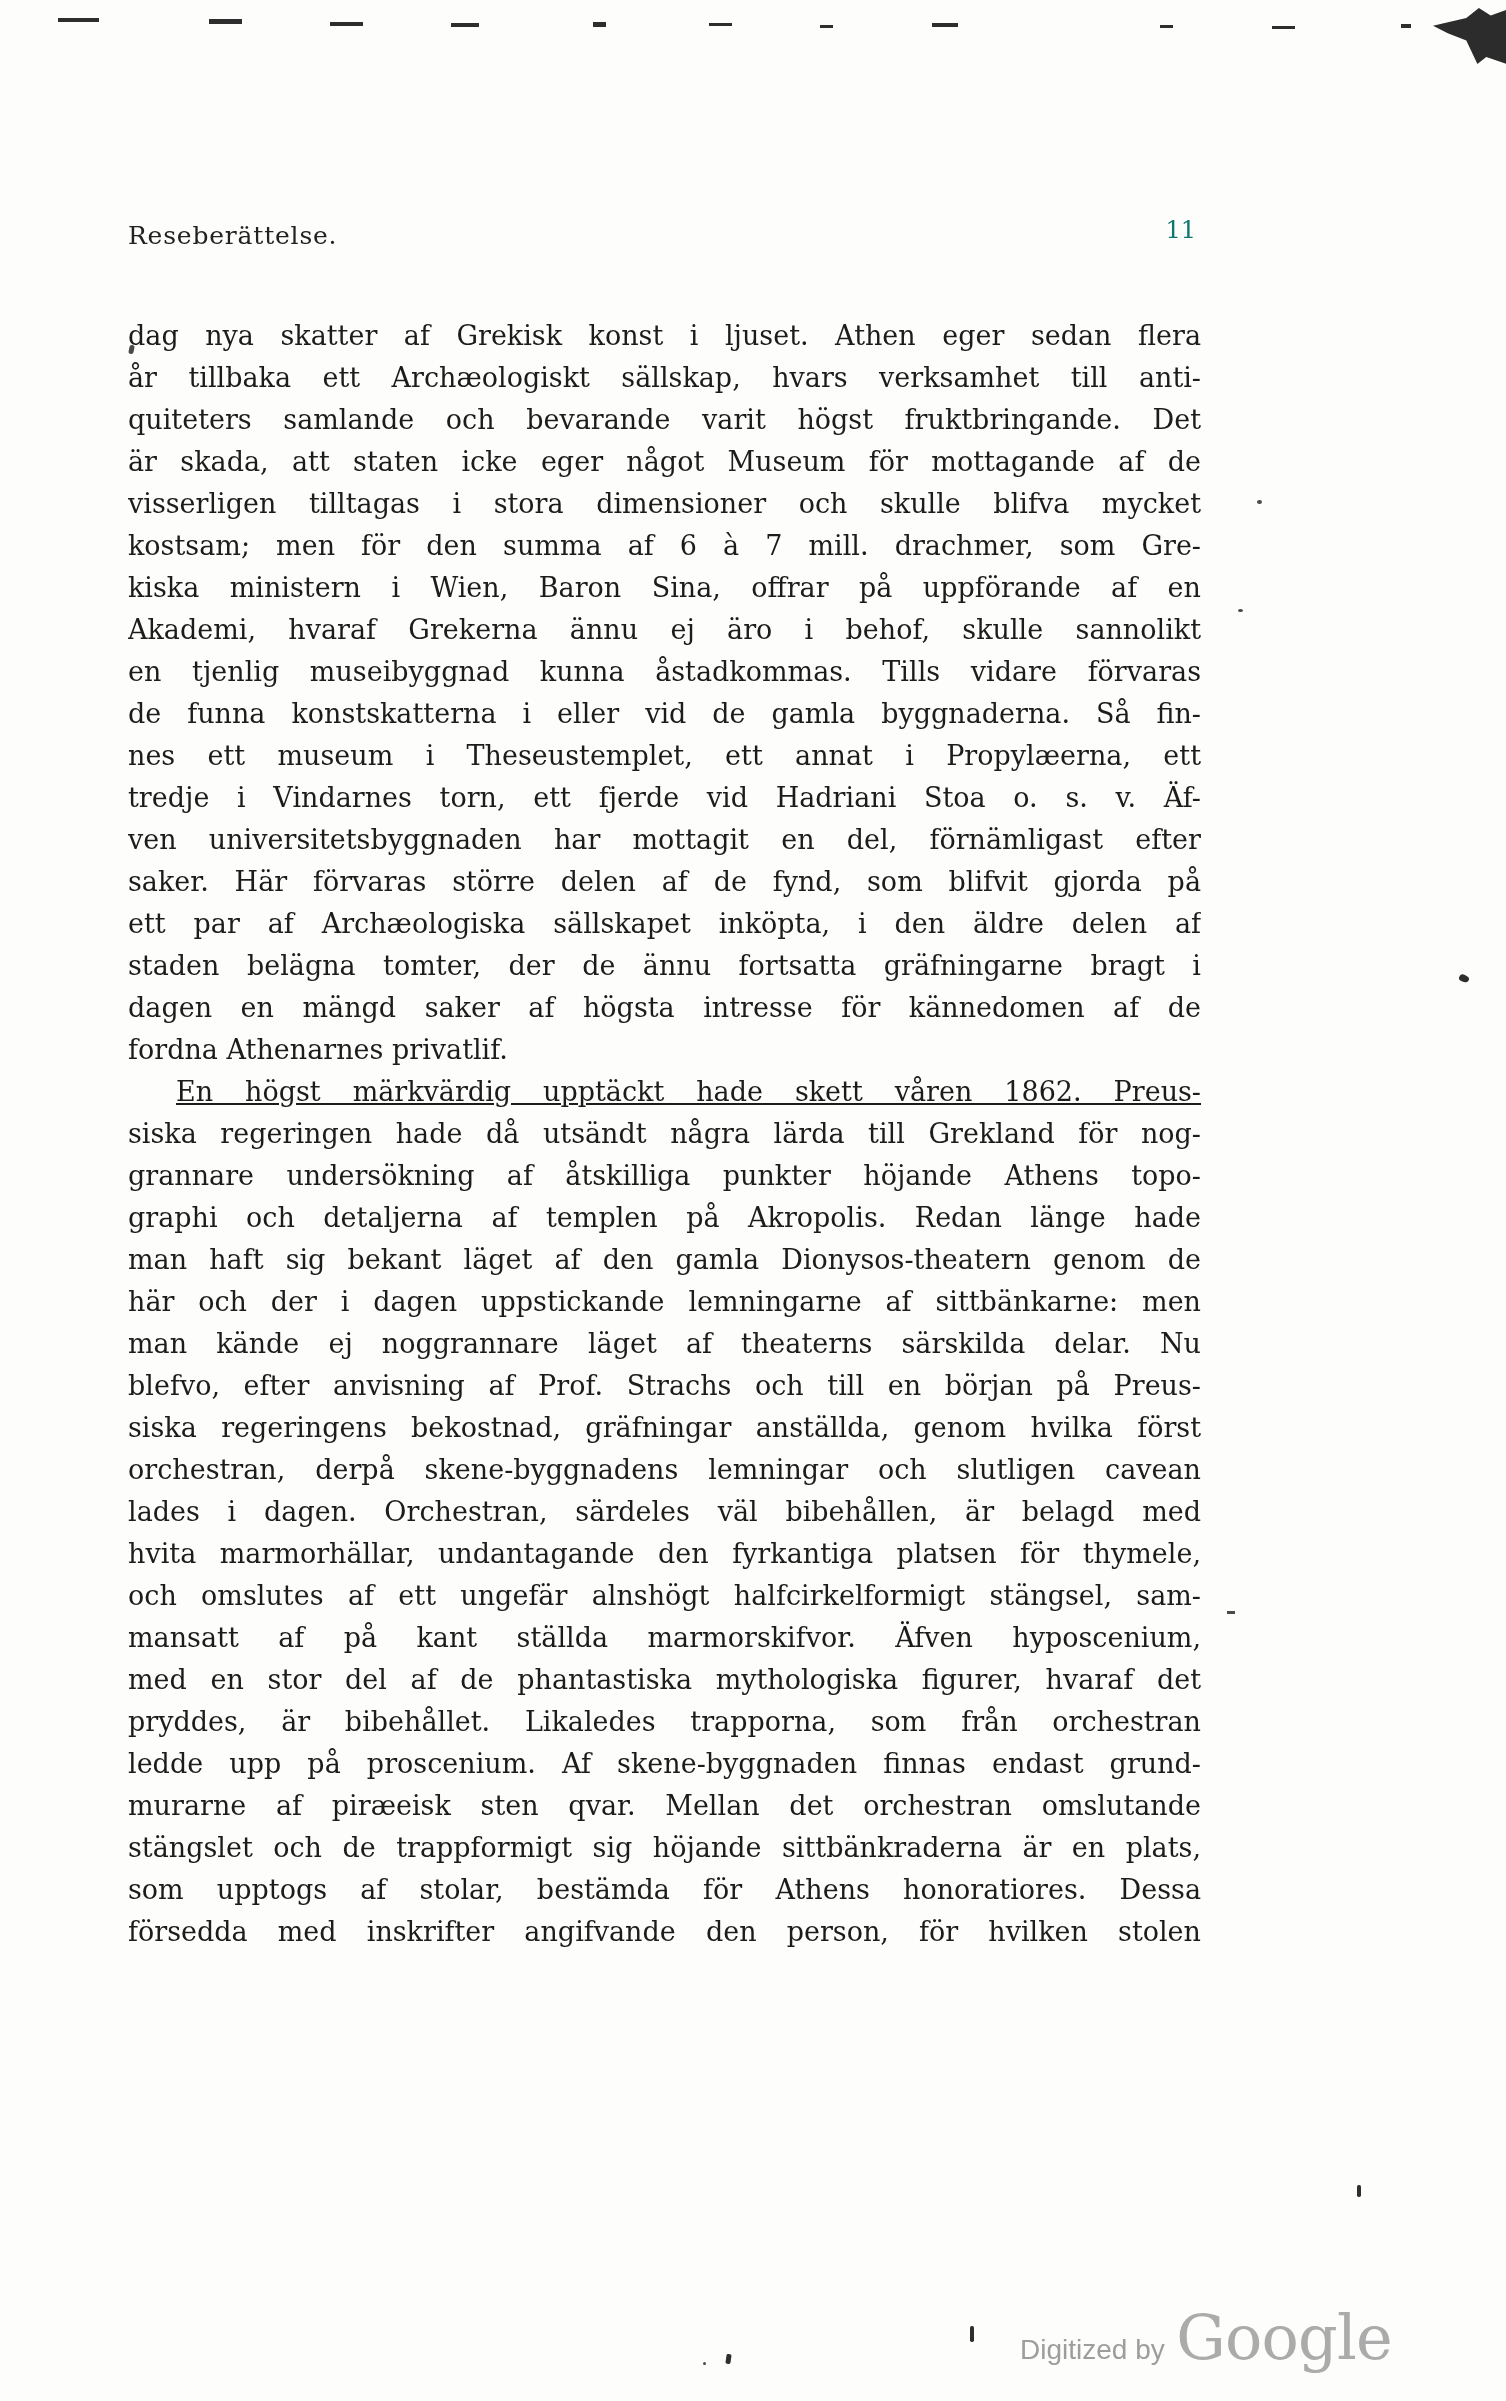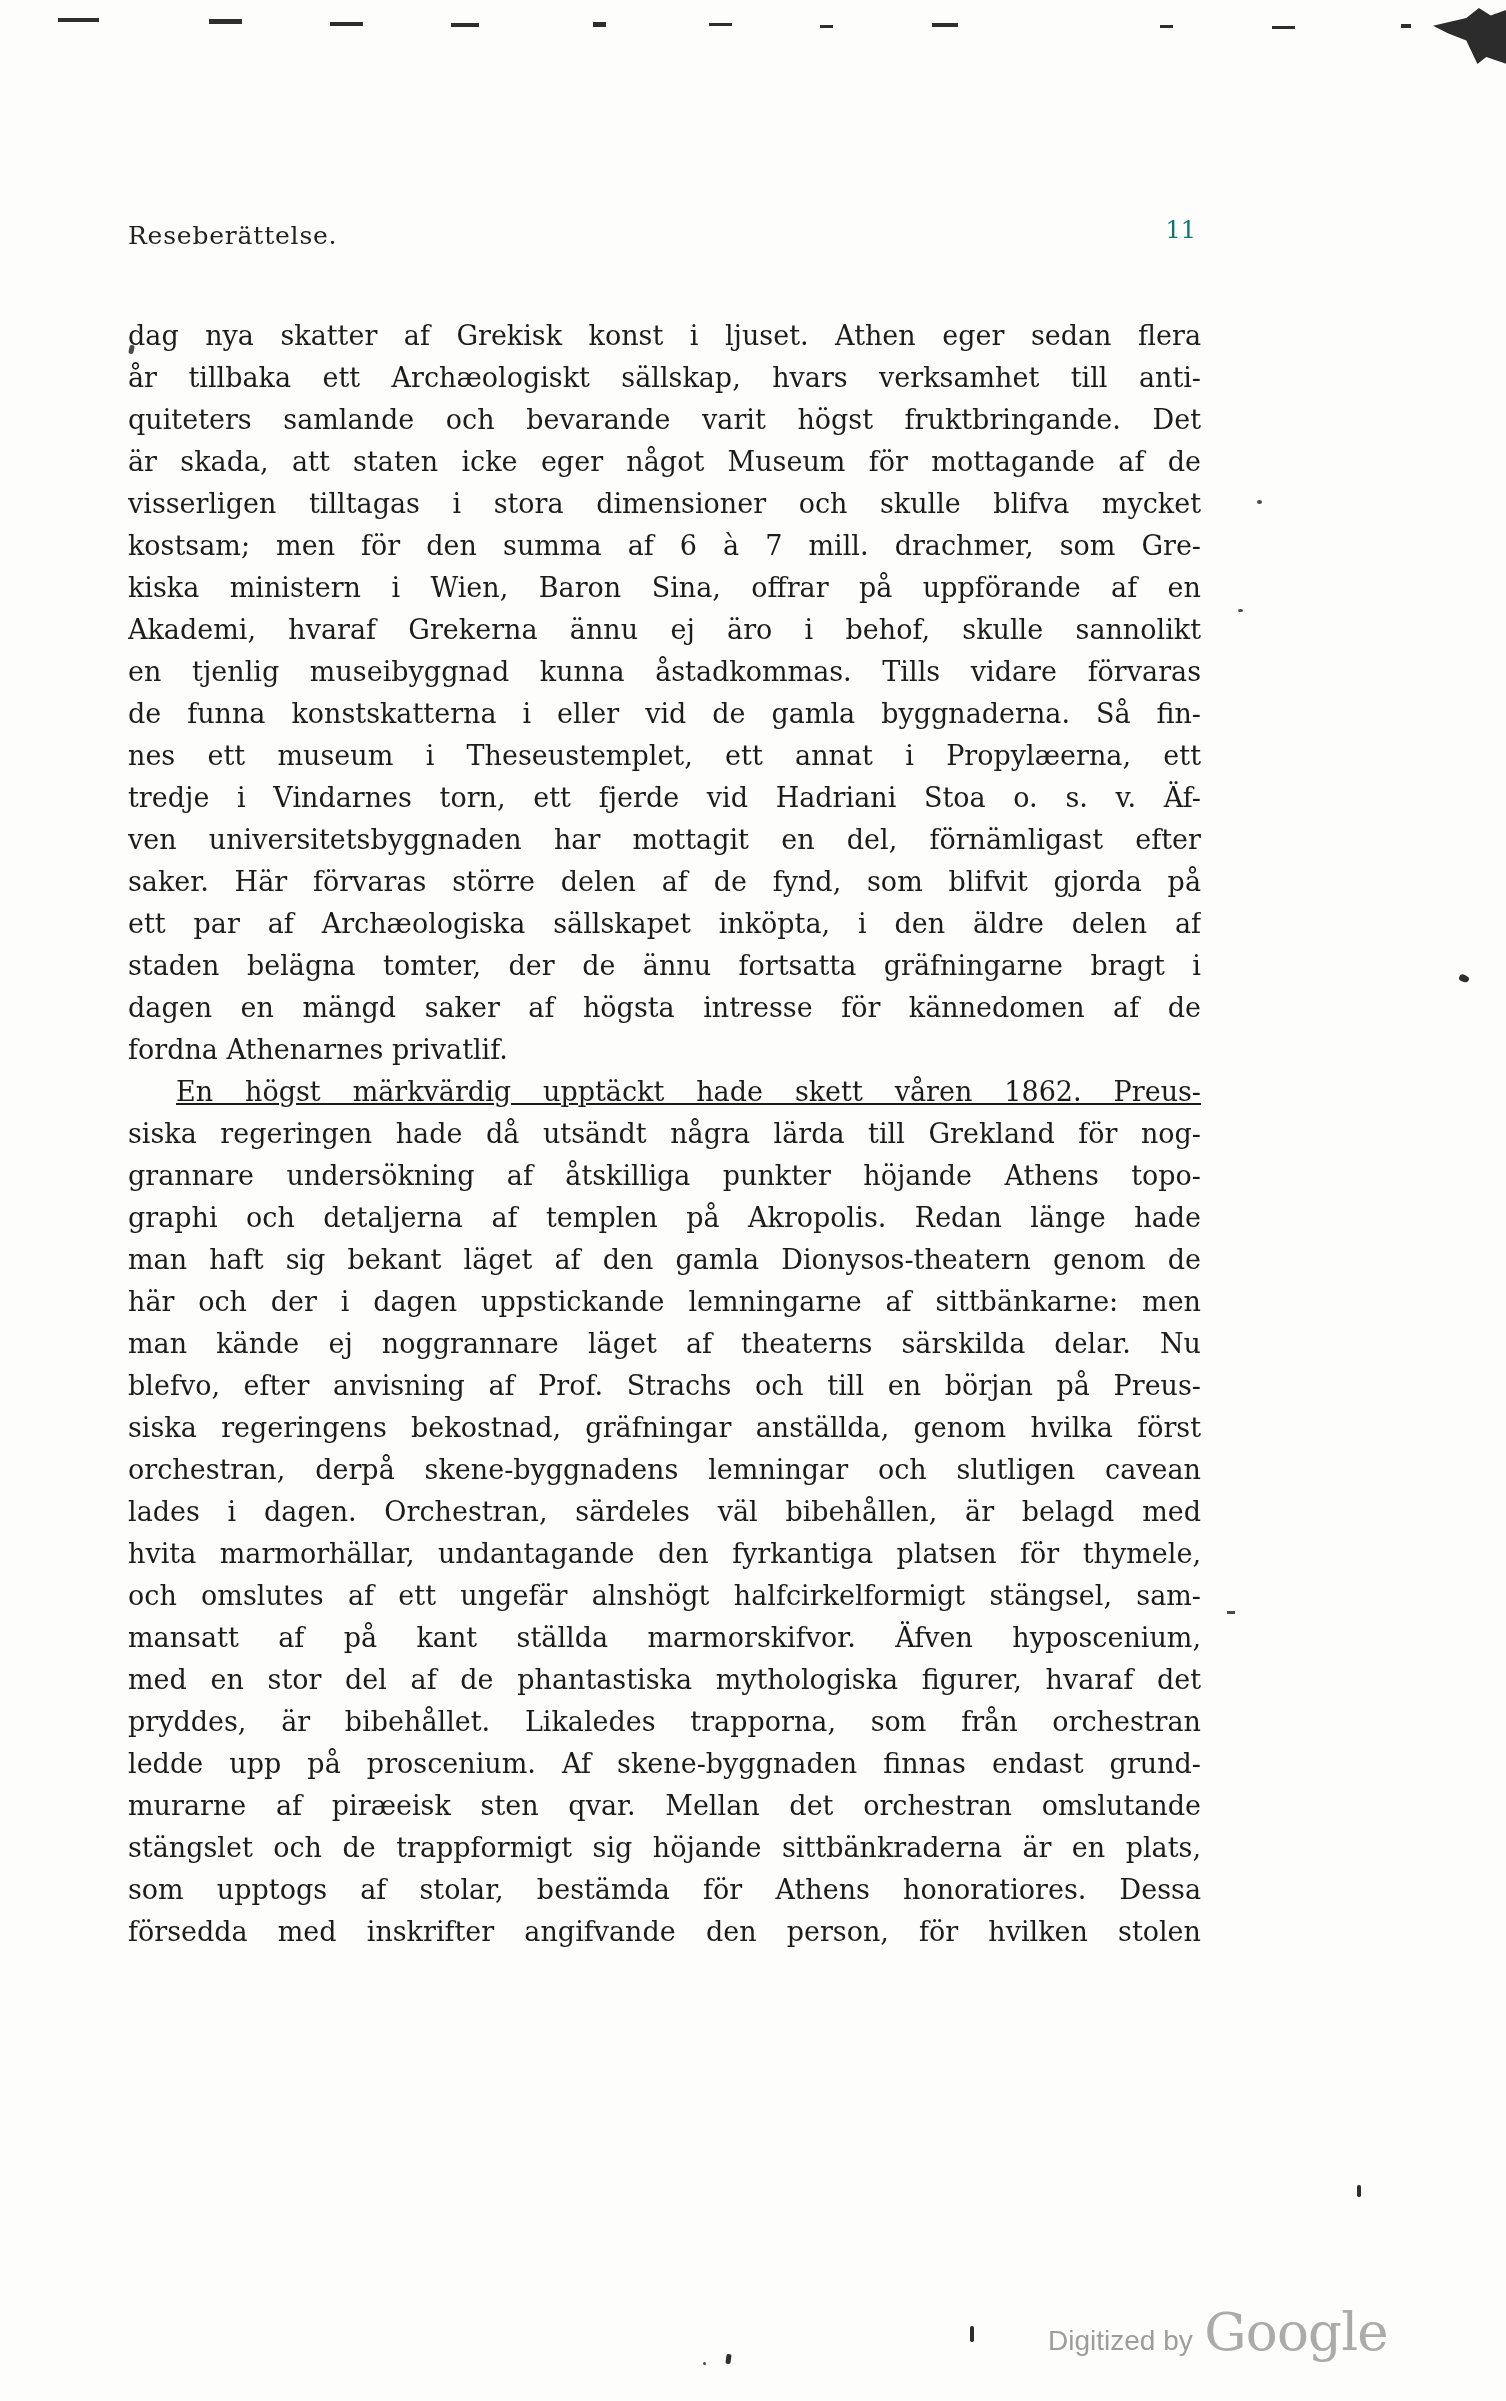--- a/index.html
+++ b/index.html
@@ -56,34 +56,34 @@
   }
   .line.flush {
     text-align-last: left;
   }
   .line.indent {
     padding-left: 48px;
     text-decoration: underline;
   }
   .watermark {
     position: absolute;
-    left: 1048px;
+    left: 1020px;
     top: 2301px;
     display: flex;
     align-items: baseline;
     gap: 11.6px;
   }
   .wm-prefix {
     font-family: "Liberation Sans", sans-serif;
     font-size: 28px;
     color: #9d9d9d;
   }
   .wm-logo {
     font-family: "DejaVu Serif", serif;
-    font-size: 53px;
+    font-size: 62px;
     color: #ababab;
     letter-spacing: -0.8px;
   }
   .artifact {
     position: absolute;
     background: #2e2e2e;
   }
   .artifact.light { background: #4a4a4a; }
   .corner-blob {
     position: absolute;

